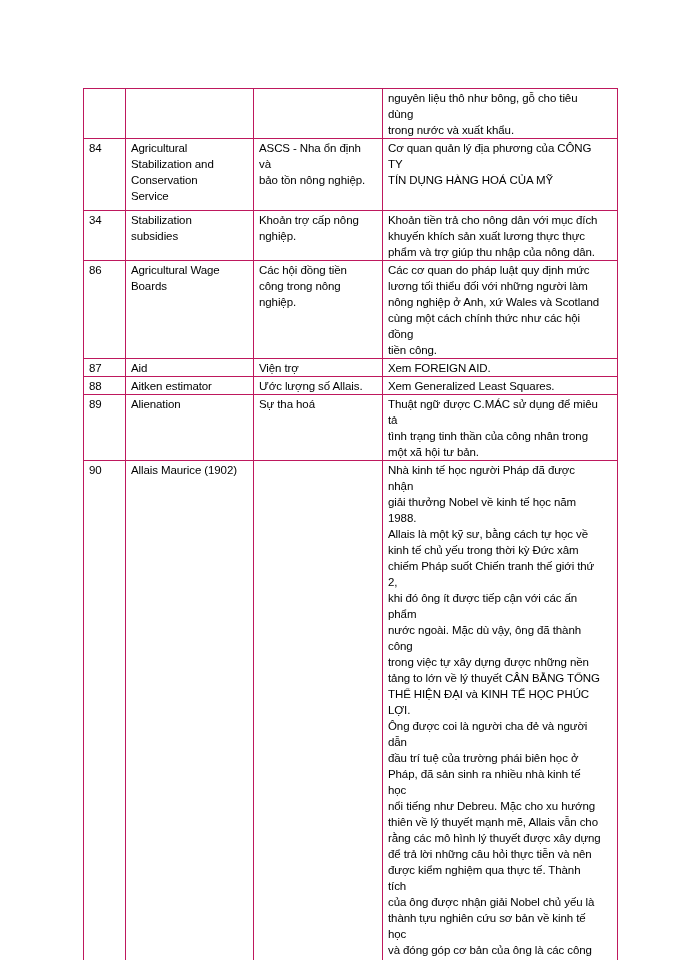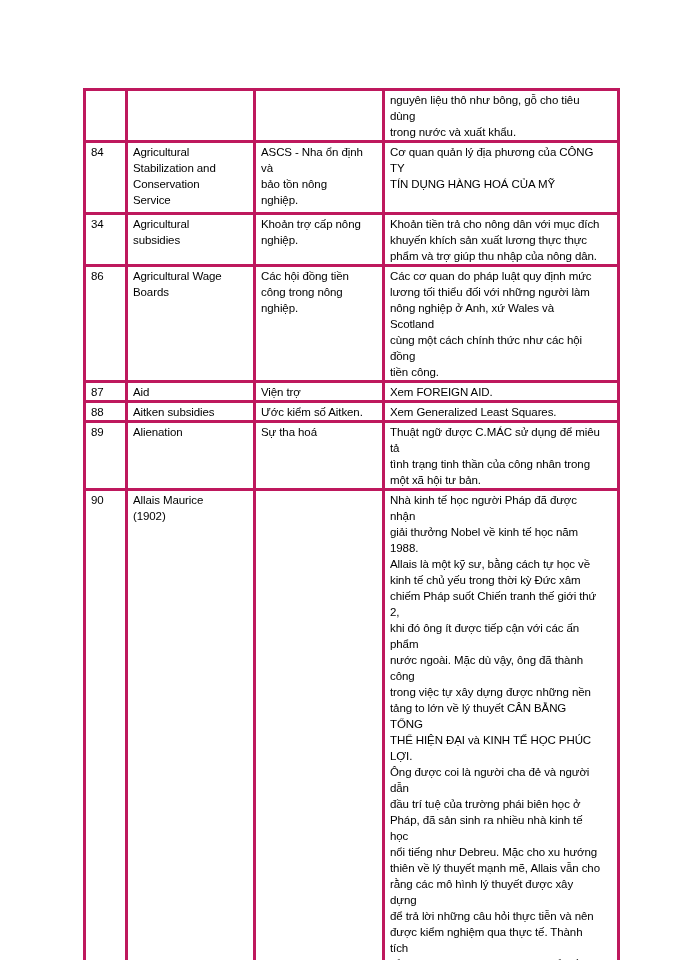--- a/index.html
+++ b/index.html
@@ -24,21 +24,21 @@
     position: absolute;
     left: 83px;
     top: 88px;
     width: 534px;
     border-collapse: collapse;
     table-layout: fixed;
     border: 1px solid #000;
     border-bottom-width: 2px;
   }
   table.glossary td {
-    border: 3px solid #be185d;
+    border: 1px solid #be185d;
     vertical-align: top;
     padding: 1px 16px 0 5px;
     font-size: 11.5px;
     line-height: 16px;
     letter-spacing: -0.1px;
     white-space: pre-line;
     overflow: hidden;
   }
   col.c-num  { width: 42px; }
   col.c-term { width: 128px; }
@@ -77,21 +77,21 @@
         <td>Agricultural
 Stabilization and
 Conservation Service</td>
         <td>ASCS - Nha ổn định và
 bảo tồn nông nghiệp.</td>
         <td>Cơ quan quản lý địa phương của CÔNG TY
 TÍN DỤNG HÀNG HOÁ CỦA MỸ</td>
       </tr>
       <tr class="h-85">
         <td>34</td>
-        <td>Agricultural subsidies</td>
+        <td>Stabilization subsidies</td>
         <td>Khoản trợ cấp nông
 nghiệp.</td>
         <td>Khoản tiền trả cho nông dân với mục đích
 khuyến khích sản xuất lương thực thực
 phẩm và trợ giúp thu nhập của nông dân.</td>
       </tr>
       <tr class="h-86">
         <td>86</td>
         <td>Agricultural Wage
 Boards</td>
@@ -105,22 +105,22 @@
 tiền công.</td>
       </tr>
       <tr class="h-87">
         <td>87</td>
         <td>Aid</td>
         <td>Viện trợ</td>
         <td>Xem FOREIGN AID.</td>
       </tr>
       <tr class="h-88">
         <td>88</td>
-        <td>Aitken subsidies</td>
-        <td>Ước kiểm số Aitken.</td>
+        <td>Aitken estimator</td>
+        <td>Ước lượng số Allais.</td>
         <td>Xem Generalized Least Squares.</td>
       </tr>
       <tr class="h-89">
         <td>89</td>
         <td>Alienation</td>
         <td>Sự tha hoá</td>
         <td>Thuật ngữ được C.MÁC sử dụng để miêu tả
 tình trạng tinh thần của công nhân trong
 một xã hội tư bản.</td>
       </tr>

